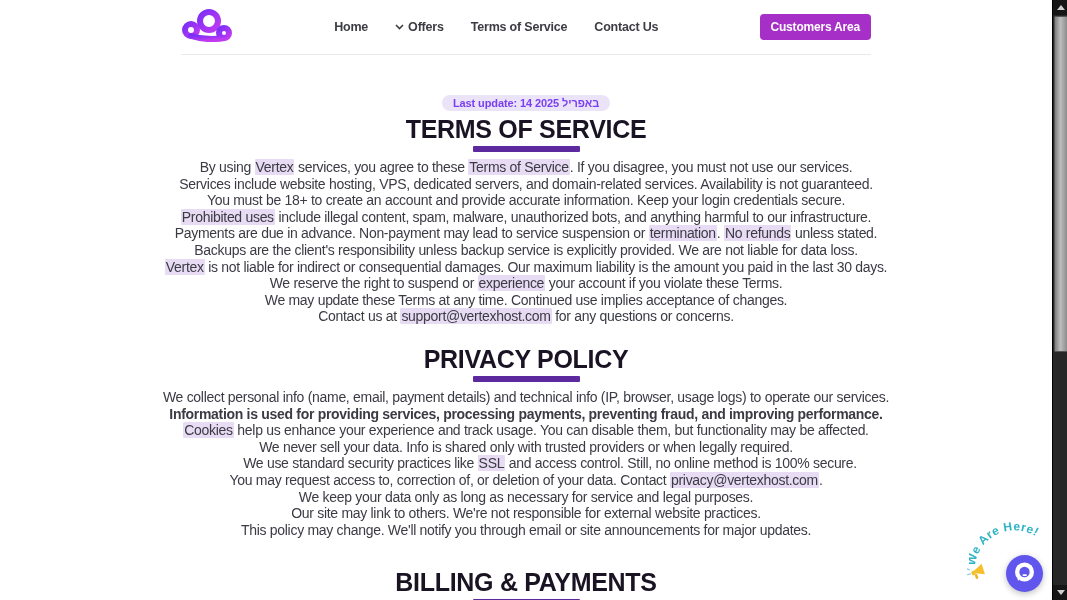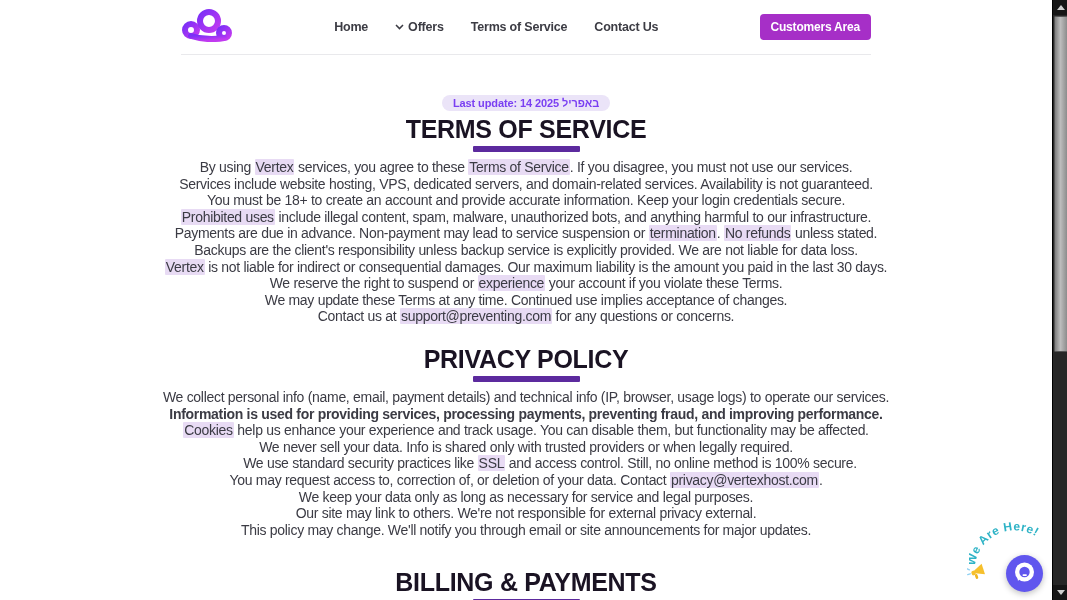--- a/index.html
+++ b/index.html
@@ -106,34 +106,34 @@
           <section class="sec"><div class="badge" style="background: rgb(235, 228, 248); color: rgb(122, 63, 242);">Last update: 14 2025 באפריל</div><br><h2 class="sec-title" style="color: rgb(26, 19, 35);">TERMS OF SERVICE</h2><div class="underline" style="background: rgb(92, 42, 158);"></div><div class="para">
               <div class="line" style="color: rgb(59, 59, 68);">By using <mark class="hl" style="background: rgb(232, 219, 244);">Vertex</mark> services, you agree to these <mark class="hl" style="background: rgb(232, 219, 244);">Terms of Service</mark>. If you disagree, you must not use our services.</div>
               <div class="line" style="color: rgb(59, 59, 68);">Services include website hosting, VPS, dedicated servers, and domain-related services. Availability is not guaranteed.</div>
               <div class="line" style="color: rgb(59, 59, 68);">You must be 18+ to create an account and provide accurate information. Keep your login credentials secure.</div>
               <div class="line" style="color: rgb(59, 59, 68);"><mark class="hl" style="background: rgb(232, 219, 244);">Prohibited uses</mark> include illegal content, spam, malware, unauthorized bots, and anything harmful to our infrastructure.</div>
               <div class="line" style="color: rgb(59, 59, 68);">Payments are due in advance. Non-payment may lead to service suspension or <mark class="hl" style="background: rgb(232, 219, 244);">termination</mark>. <mark class="hl" style="background: rgb(232, 219, 244);">No refunds</mark> unless stated.</div>
               <div class="line" style="color: rgb(59, 59, 68);">Backups are the client's responsibility unless backup service is explicitly provided. We are not liable for data loss.</div>
               <div class="line" style="color: rgb(59, 59, 68);"><mark class="hl" style="background: rgb(232, 219, 244);">Vertex</mark> is not liable for indirect or consequential damages. Our maximum liability is the amount you paid in the last 30 days.</div>
               <div class="line" style="color: rgb(59, 59, 68);">We reserve the right to suspend or <mark class="hl" style="background: rgb(232, 219, 244);">experience</mark> your account if you violate these Terms.</div>
               <div class="line" style="color: rgb(59, 59, 68);">We may update these Terms at any time. Continued use implies acceptance of changes.</div>
-              <div class="line" style="color: rgb(59, 59, 68);">Contact us at <a class="hl" style="background: rgb(232, 219, 244);">support@preventing.com</a> for any questions or concerns.</div>
+              <div class="line" style="color: rgb(59, 59, 68);">Contact us at <a class="hl" style="background: rgb(232, 219, 244);">support@vertexhost.com</a> for any questions or concerns.</div>
             </div></section>
           <section class="sec">
             <h2 class="sec-title" style="color: rgb(26, 19, 35);">PRIVACY POLICY</h2>
             <div class="underline" style="background: rgb(92, 42, 158);"></div>
             <div class="para">
               <div class="line" style="color: rgb(59, 59, 68);">We collect personal info (name, email, payment details) and technical info (IP, browser, usage logs) to operate our services.</div>
               <div class="line" style="color: rgb(59, 59, 68); font-weight: bold;">Information is used for providing services, processing payments, preventing fraud, and improving performance.</div>
               <div class="line" style="color: rgb(59, 59, 68);"><mark class="hl" style="background: rgb(232, 219, 244);">Cookies</mark> help us enhance your experience and track usage. You can disable them, but functionality may be affected.</div>
               <div class="line" style="color: rgb(59, 59, 68);">We never sell your data. Info is shared only with trusted providers or when legally required.</div>
               <div class="line" style="color: rgb(59, 59, 68); padding-left: 48px;">We use standard security practices like <mark class="hl" style="background: rgb(232, 219, 244);">SSL</mark> and access control. Still, no online method is 100% secure.</div>
               <div class="line" style="color: rgb(59, 59, 68);">You may request access to, correction of, or deletion of your data. Contact <a class="hl" style="background: rgb(232, 219, 244);">privacy@vertexhost.com</a>.</div>
               <div class="line" style="color: rgb(59, 59, 68);">We keep your data only as long as necessary for service and legal purposes.</div>
-              <div class="line" style="color: rgb(59, 59, 68);">Our site may link to others. We're not responsible for external privacy external.</div>
+              <div class="line" style="color: rgb(59, 59, 68);">Our site may link to others. We're not responsible for external website practices.</div>
               <div class="line" style="color: rgb(59, 59, 68);">This policy may change. We'll notify you through email or site announcements for major updates.</div>
             </div>
           </section>
           <section class="sec">
             <h2 class="sec-title" style="color: rgb(26, 19, 35);">BILLING &amp; PAYMENTS</h2>
             <div class="underline" style="background: rgb(92, 42, 158);"></div>
             <div class="para">
               <div class="line" style="color: rgb(59, 59, 68);">All hosting services are billed on a recurring basis (monthly, quarterly, annually, etc.).</div>
             </div>
           </section>

